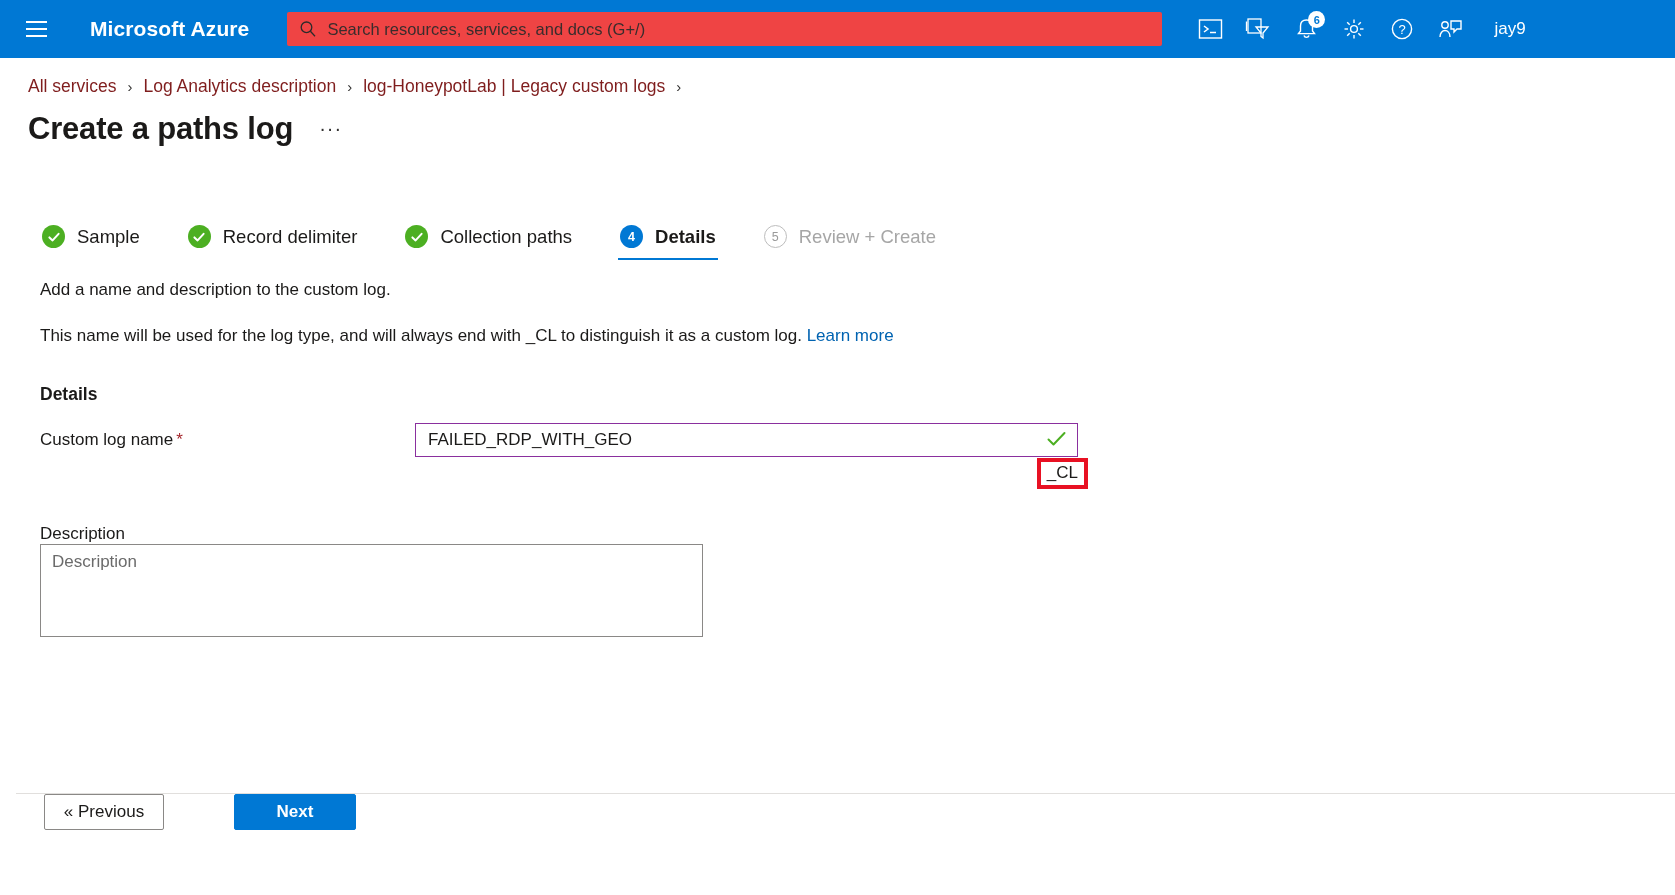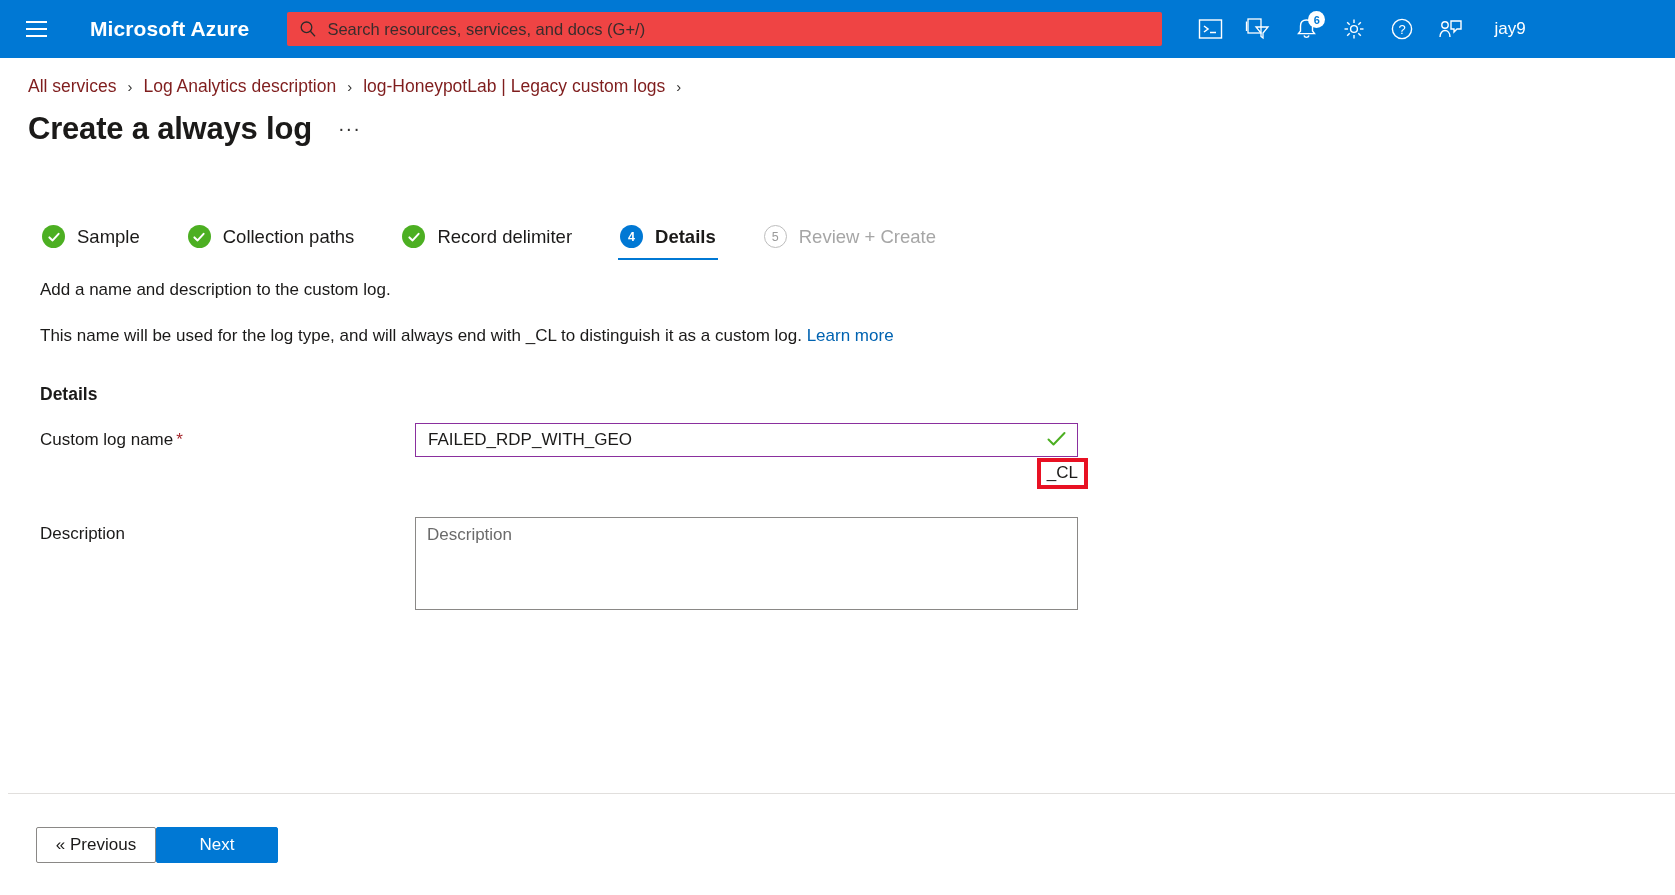--- a/index.html
+++ b/index.html
@@ -244,49 +244,50 @@
     color: #1b1a19;
     padding: 7px 11px;
     resize: none;
     outline: none;
   }
   .ta::placeholder { color: #6b6b6b; }
 
   
   .footer {
     position: absolute;
-    left: 8px; right: 0;
+    left: 16px; right: 0;
     bottom: 0;
     height: 102px;
     border-top: 1px solid #e1dfdd;
     display: flex;
-    align-items: center;
     padding-left: 28px;
+    gap: 24px;
     background: #fff;
   }
   .btn {
     font-family: "Liberation Sans", sans-serif;
     font-size: 17px;
     height: 36px;
     min-width: 120px;
     padding: 0 18px;
     cursor: pointer;
     border-radius: 2px;
   }
   .btn-secondary {
     background: #fff;
     border: 1px solid #8a8886;
     color: #1b1a19;
   }
   .btn-primary {
     background: #0078d4;
     border: 1px solid #0078d4;
     color: #fff;
-    font-weight: 400;
+    font-weight: 700;
     min-width: 122px;
+    margin-left: 46px;
   }
 </style>
 </head>
 <body>
 
 <div class="topbar">
 
   <div class="hamburger">
     <span></span>
     <span></span>
@@ -369,51 +370,51 @@
 <div class="crumbs">
   <a>All services</a>
   <span class="sep">›</span>
   <a>Log Analytics description</a>
   <span class="sep">›</span>
   <a>log-HoneypotLab | Legacy custom logs</a>
   <span class="sep">›</span>
 </div>
 
 <div class="titlerow">
-  <h1>Create a always log</h1>
+  <h1>Create a paths log</h1>
   <div class="ellipsis">···</div>
 </div>
 
 <div class="steps">
 
   <div class="step done">
     <span class="circle done">
       <svg width="14" height="14" viewBox="0 0 14 14">
         <polyline points="2.4,7.4 5.6,10.4 11.6,3.8" fill="none" stroke="#fff" stroke-width="2" stroke-linecap="round" stroke-linejoin="round"></polyline>
       </svg>
     </span>
     <span class="lbl">Sample</span>
   </div>
 
   <div class="step done">
     <span class="circle done">
       <svg width="14" height="14" viewBox="0 0 14 14">
         <polyline points="2.4,7.4 5.6,10.4 11.6,3.8" fill="none" stroke="#fff" stroke-width="2" stroke-linecap="round" stroke-linejoin="round"></polyline>
       </svg>
     </span>
-    <span class="lbl">Collection paths</span>
+    <span class="lbl">Record delimiter</span>
   </div>
 
   <div class="step done">
     <span class="circle done">
       <svg width="14" height="14" viewBox="0 0 14 14">
         <polyline points="2.4,7.4 5.6,10.4 11.6,3.8" fill="none" stroke="#fff" stroke-width="2" stroke-linecap="round" stroke-linejoin="round"></polyline>
       </svg>
     </span>
-    <span class="lbl">Record delimiter</span>
+    <span class="lbl">Collection paths</span>
   </div>
 
   <div class="step active">
     <span class="circle active">4</span>
     <span class="lbl">Details</span>
   </div>
 
   <div class="step pending">
     <span class="circle pending">5</span>
     <span class="lbl">Review + Create</span>
@@ -441,21 +442,21 @@
       </svg>
     </span>
     <div class="suffix-wrap">
       <div class="suffix-box">
         <span class="suffix-text">_CL</span>
       </div>
     </div>
   </div>
 </div>
 
-<div class="field" style="margin-top:60px;">
+<div class="field" style="margin-top:60px;flex-direction:column;">
   <div class="lab">Description</div>
   <textarea class="ta" placeholder="Description" style=""></textarea>
 </div>
 
 <div class="footer">
   <button class="btn btn-secondary">« Previous</button>
   <button class="btn btn-primary">Next</button>
 </div>
 
 </body></html>

